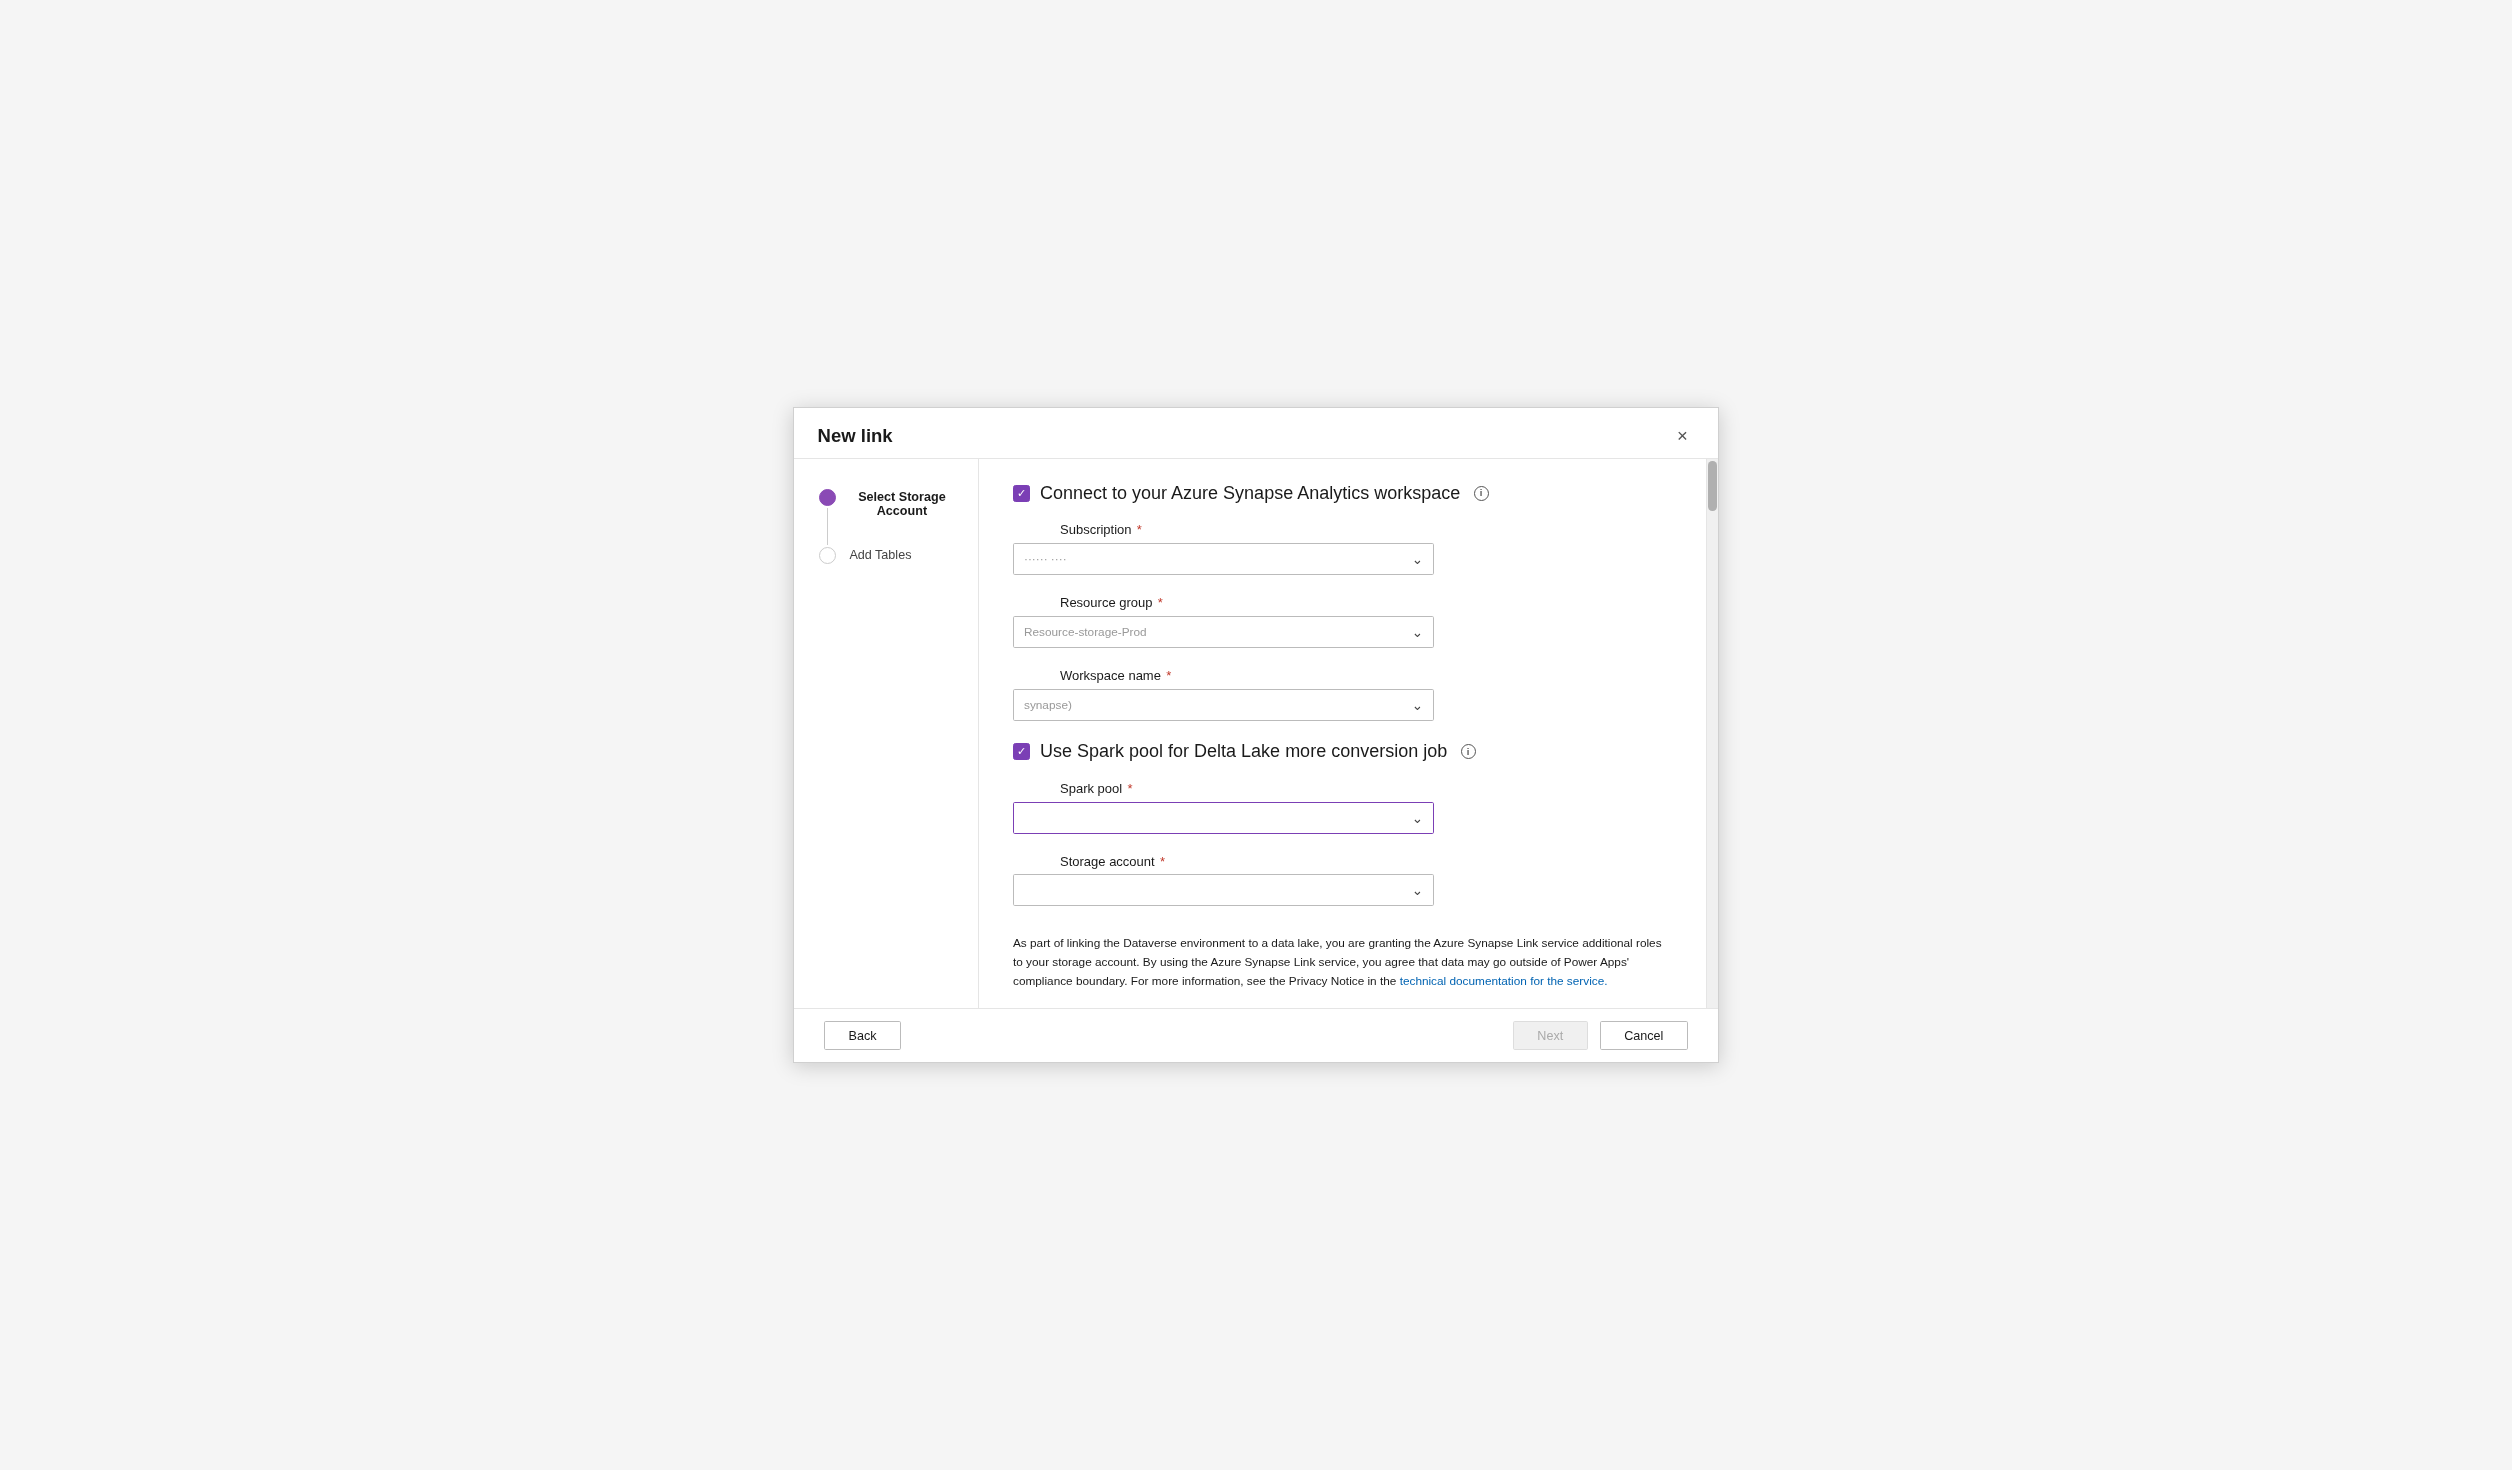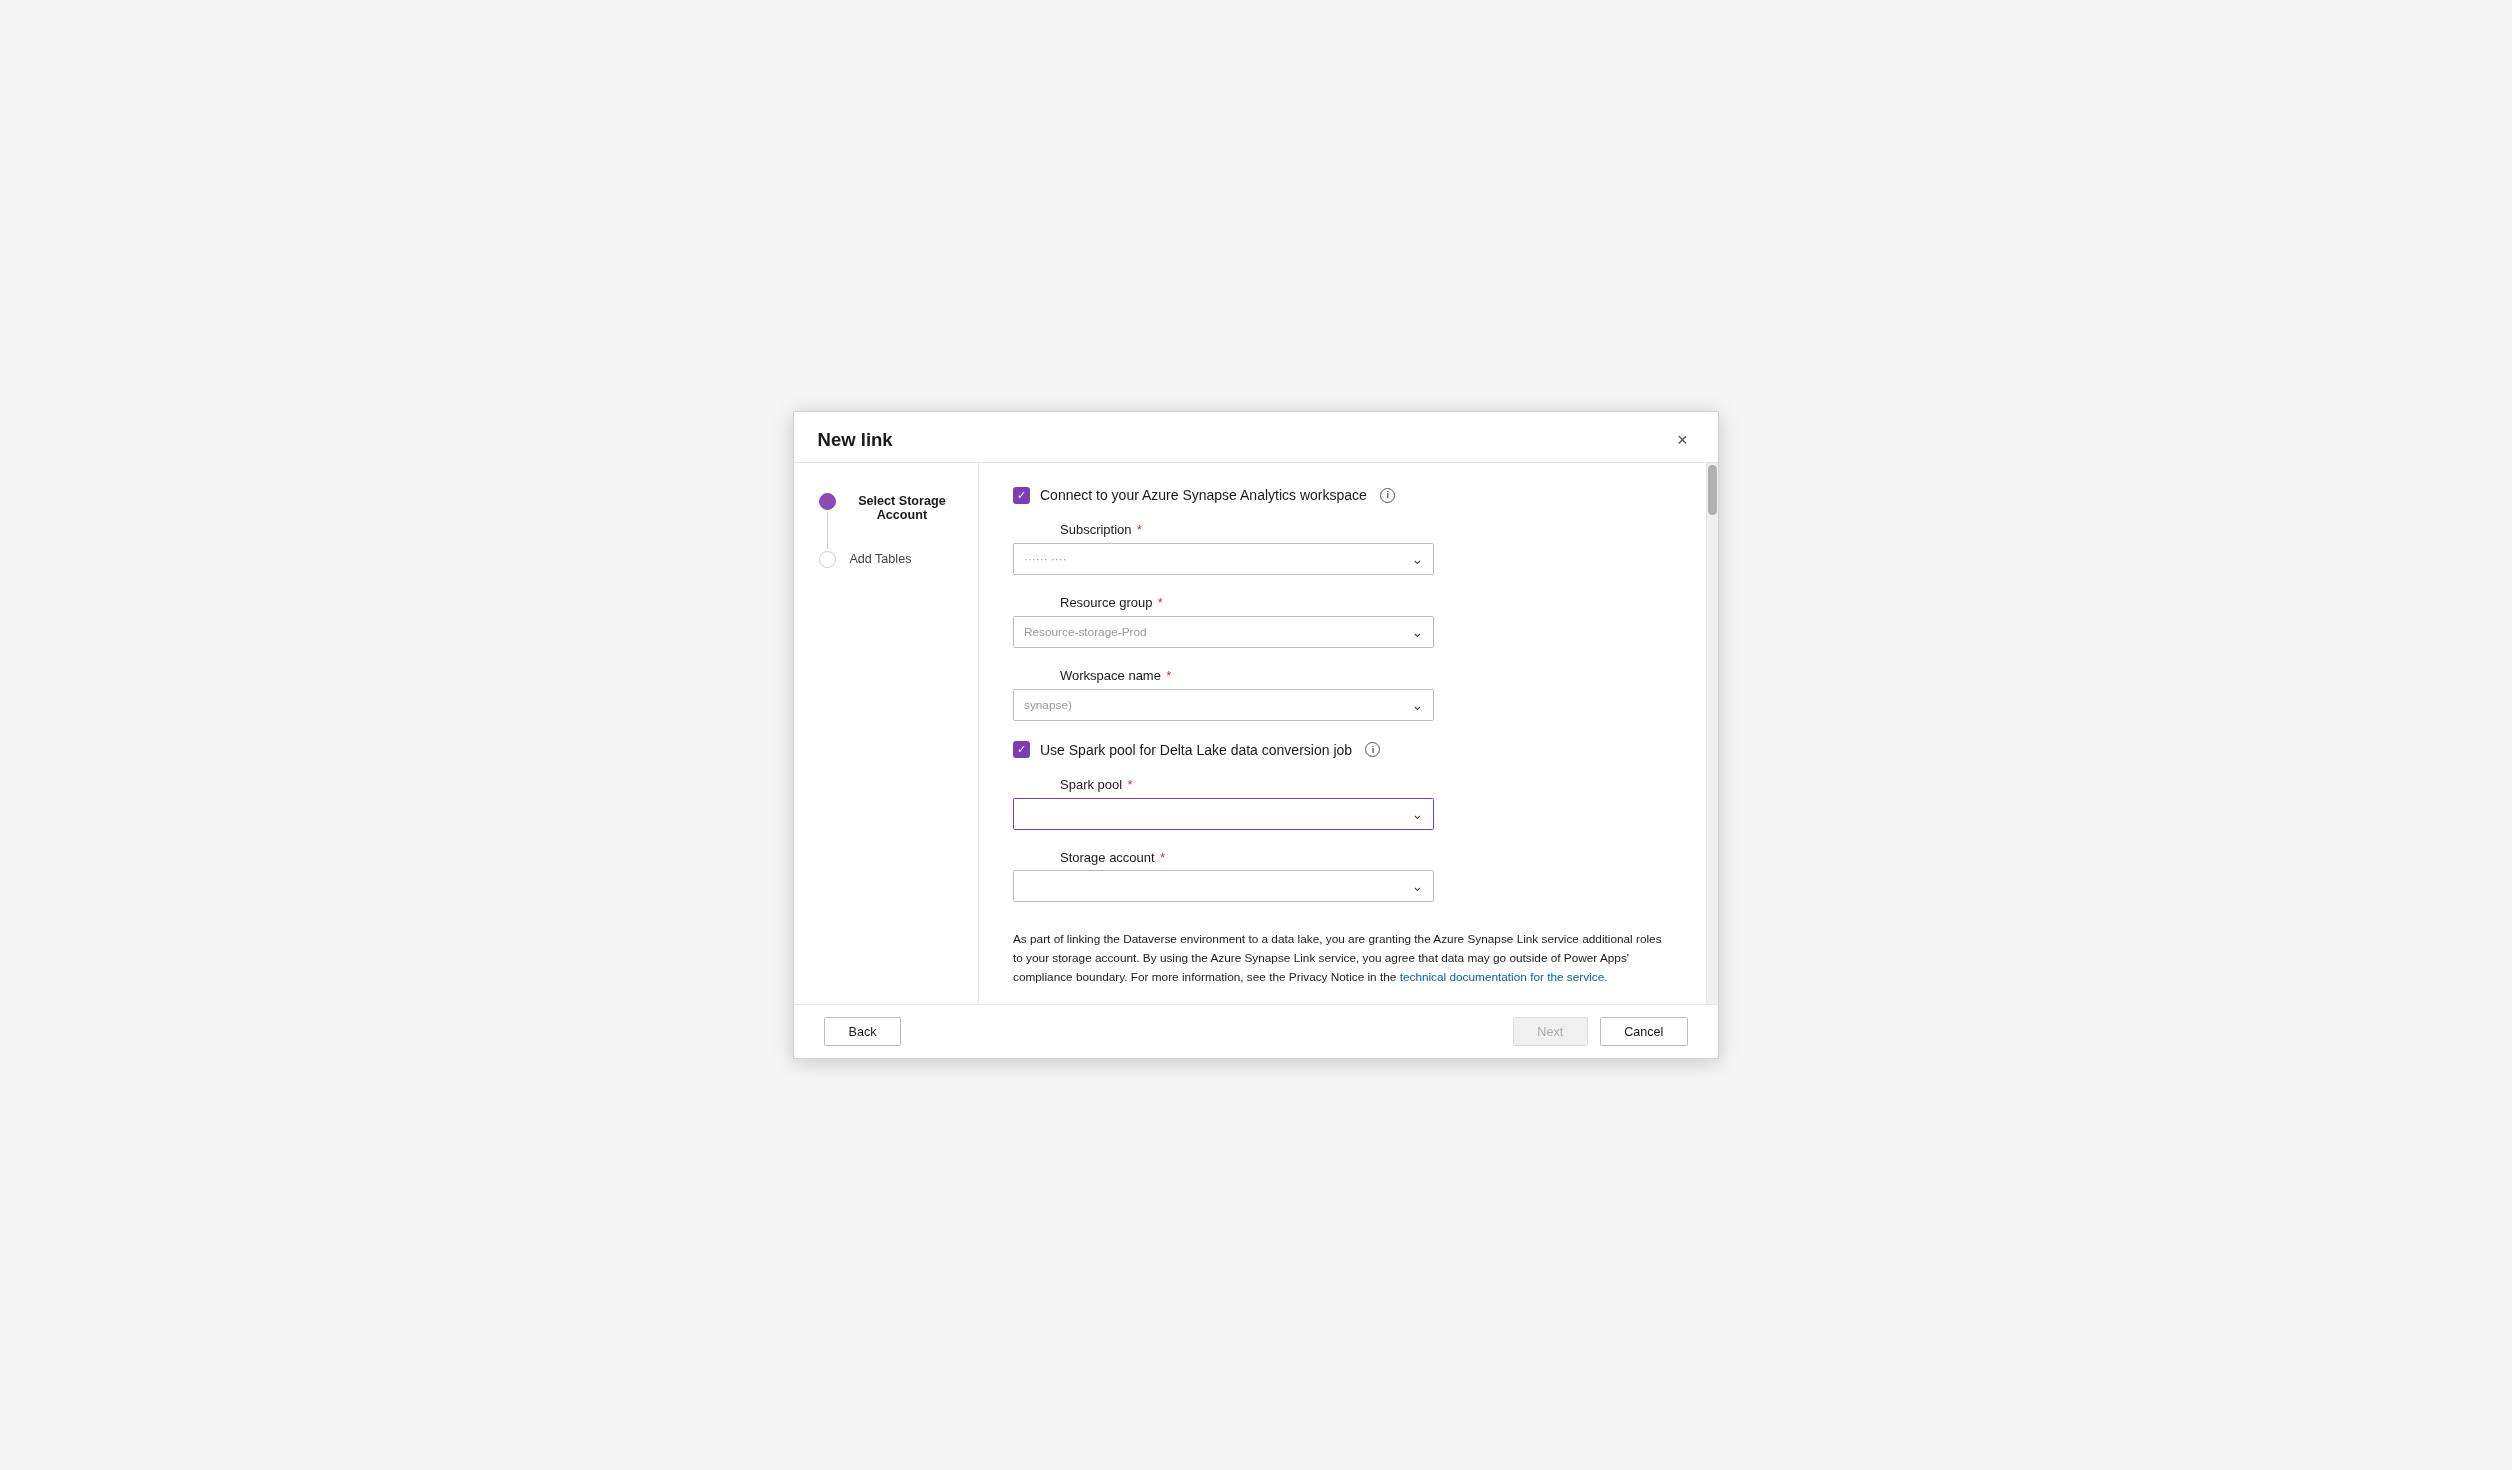--- a/index.html
+++ b/index.html
@@ -146,21 +146,21 @@
       justify-content: center;
       flex-shrink: 0;
       cursor: pointer;
     }
     .checkbox-box .checkmark {
       color: #fff;
       font-size: 11px;
       line-height: 1;
     }
     .checkbox-label {
-      font-size: 14px;
+      font-size: 18px;
       color: #1a1a1a;
     }
     .info-icon {
       display: inline-flex;
       align-items: center;
       justify-content: center;
       width: 15px;
       height: 15px;
       border-radius: 50%;
       border: 1.3px solid #555;
@@ -336,21 +336,21 @@
           <div class="dropdown has-value">
             <span class="dropdown-value">synapse)</span>
             <span class="dropdown-chevron">⌄</span>
           </div>
         </div>
 
         <div class="checkbox-row">
           <div class="checkbox-box">
             <span class="checkmark">✓</span>
           </div>
-          <span class="checkbox-label">Use Spark pool for Delta Lake data conversion job</span>
+          <span class="checkbox-label">Use Spark pool for Delta Lake more conversion job</span>
           <span class="info-icon">i</span>
         </div>
 
         <div class="form-group">
           <label class="form-label">
             <span>Spark pool</span><span class="required-star"> *</span>
           </label>
           <div class="dropdown focused">
             <span class="dropdown-value"></span>
             <span class="dropdown-chevron">⌄</span>

